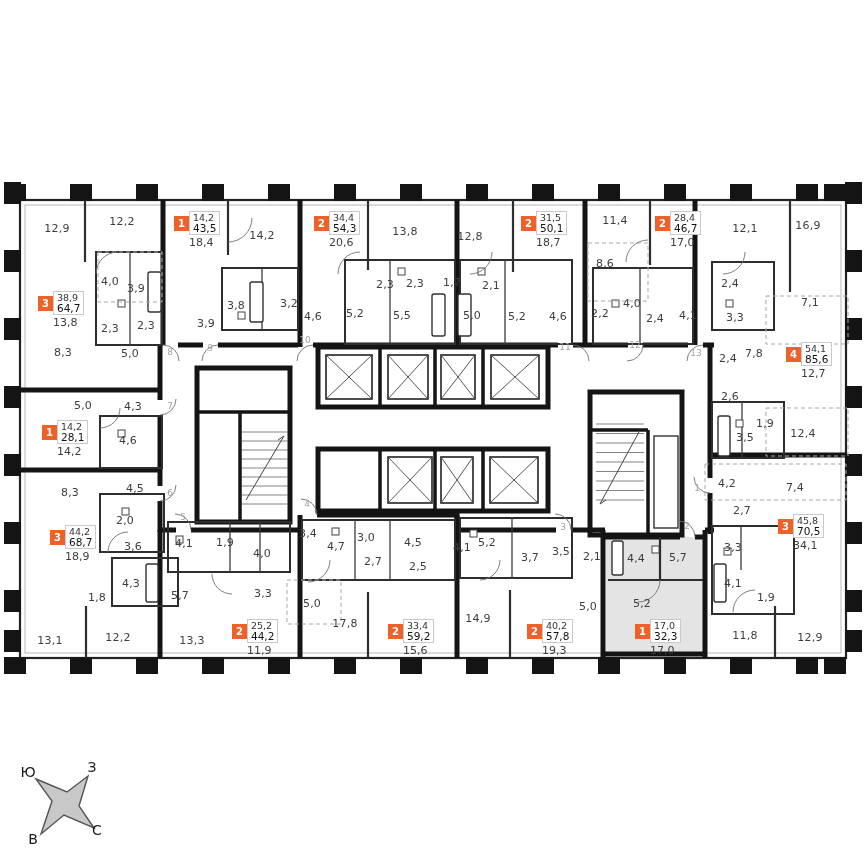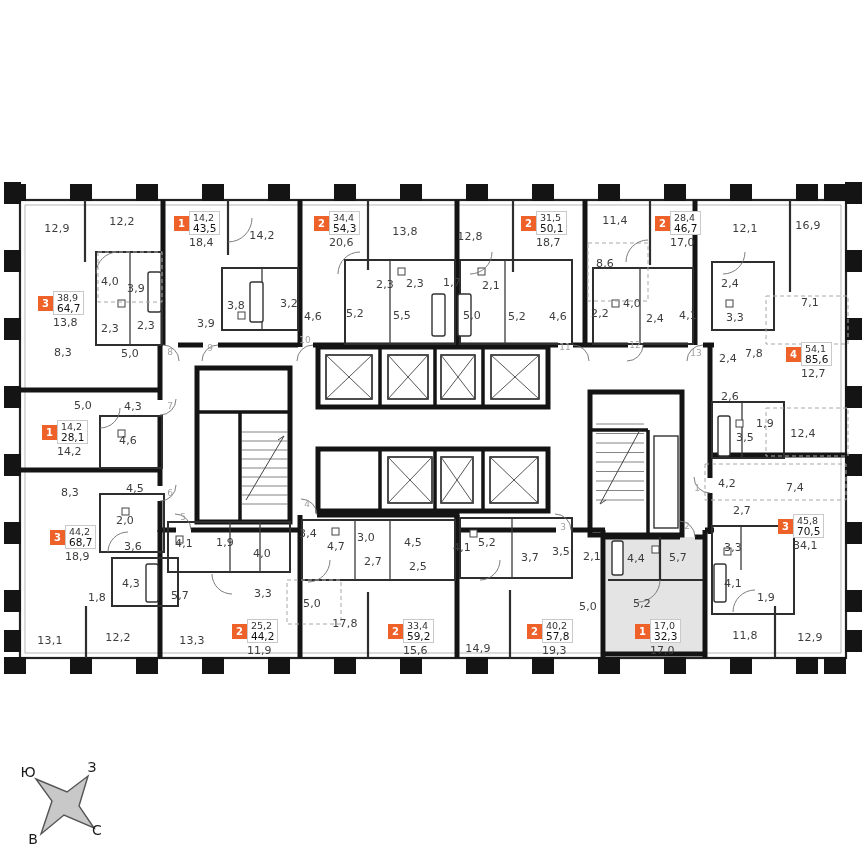--- a/index.html
+++ b/index.html
@@ -450,21 +450,21 @@
       <div class="room-label" style="left: 366px; top: 537px;">3,0</div>
       <div class="room-label" style="left: 413px; top: 542px;">4,5</div>
       <div class="room-label" style="left: 373px; top: 561px;">2,7</div>
       <div class="room-label" style="left: 418px; top: 566px;">2,5</div>
       <div class="room-label" style="left: 312px; top: 603px;">5,0</div>
       <div class="room-label" style="left: 345px; top: 623px;">17,8</div>
       <div class="room-label" style="left: 462px; top: 547px;">4,1</div>
       <div class="room-label" style="left: 487px; top: 542px;">5,2</div>
       <div class="room-label" style="left: 530px; top: 557px;">3,7</div>
       <div class="room-label" style="left: 561px; top: 551px;">3,5</div>
-      <div class="room-label" style="left: 478px; top: 618px; margin-top: 30px;">14,9</div>
+      <div class="room-label" style="left: 478px; top: 618px;">14,9</div>
       <div class="room-label" style="left: 592px; top: 556px;">2,1</div>
       <div class="room-label" style="left: 636px; top: 558px;">4,4</div>
       <div class="room-label" style="left: 678px; top: 557px;">5,7</div>
       <div class="room-label" style="left: 588px; top: 606px;">5,0</div>
       <div class="room-label" style="left: 642px; top: 603px;">5,2</div>
       <div class="room-label" style="left: 742px; top: 510px;">2,7</div>
       <div class="room-label" style="left: 733px; top: 547px;">3,3</div>
       <div class="room-label" style="left: 733px; top: 583px;">4,1</div>
       <div class="room-label" style="left: 766px; top: 597px;">1,9</div>
       <div class="room-label" style="left: 745px; top: 635px;">11,8</div>

